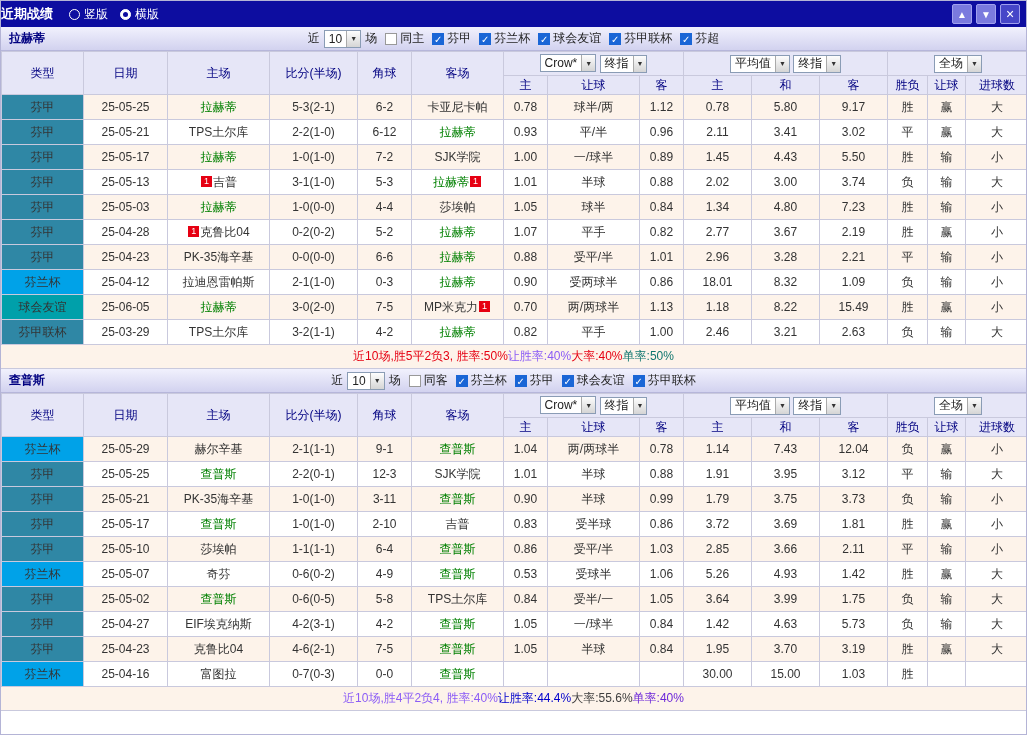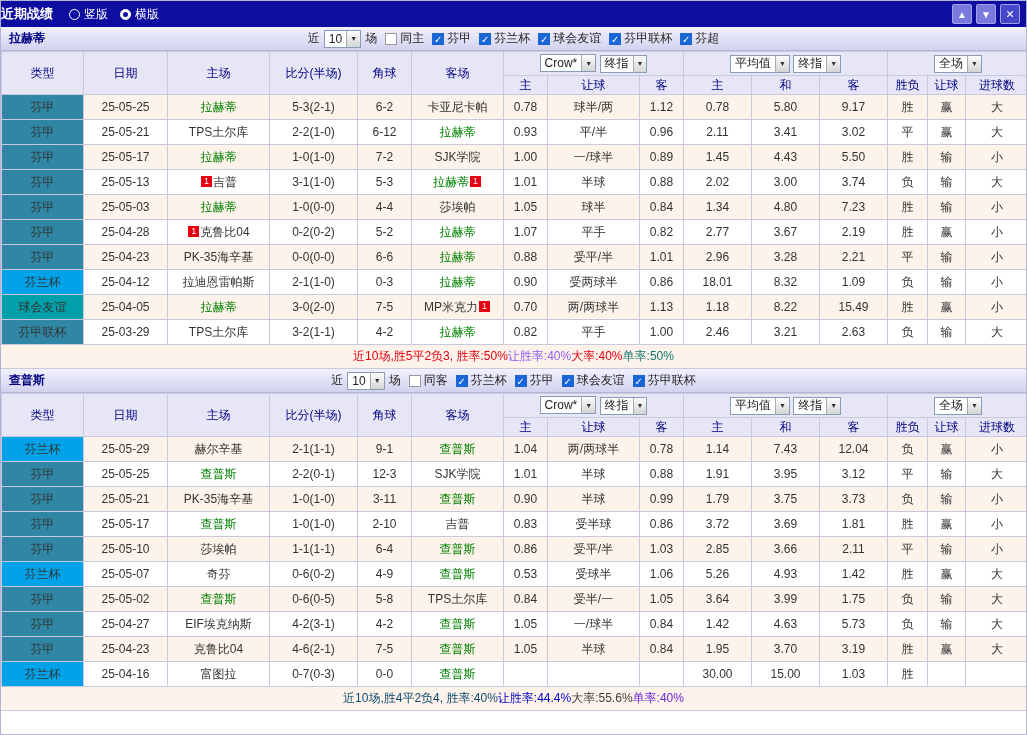--- a/index.html
+++ b/index.html
@@ -317,21 +317,21 @@
             <td>0.86</td>
             <td>18.01</td>
             <td>8.32</td>
             <td>1.09</td>
             <td class="c-g">负</td>
             <td class="c-g">输</td>
             <td class="c-g">小</td>
           </tr>
           <tr>
             <td class="ty qy">球会友谊</td>
-            <td>25-04-05</td>
+            <td>25-06-05</td>
             <td class="team self"><span>拉赫蒂</span></td>
             <td class="score">3-0(2-0)</td>
             <td>7-5</td>
             <td class="team"><span>MP米克力</span><span class="card">1</span></td>
             <td>0.70</td>
             <td>两/两球半</td>
             <td>1.13</td>
             <td>1.18</td>
             <td>8.22</td>
             <td>15.49</td>
@@ -633,20 +633,20 @@
             <td>30.00</td>
             <td>15.00</td>
             <td>1.03</td>
             <td class="c-r">胜</td>
             <td class=""></td>
             <td class=""></td>
           </tr>
         </tbody>
     </table>
     <div class="summary-bar" id="summary-1">
-        <span style="color:#0c4a6e">近10场,胜4平2负4, 胜率:40%</span>
+        <span style="color:#8b5cf6">近10场,胜4平2负4, 胜率:40%</span>
         <span style="color:#0000cc"> 让胜率:44.4%</span>
         <span style="color:#404040"> 大率:55.6%</span>
         <span style="color:#6d28d9"> 单率:40%</span>
       </div>
   </div>
 
 </div>
 
 </body></html>

